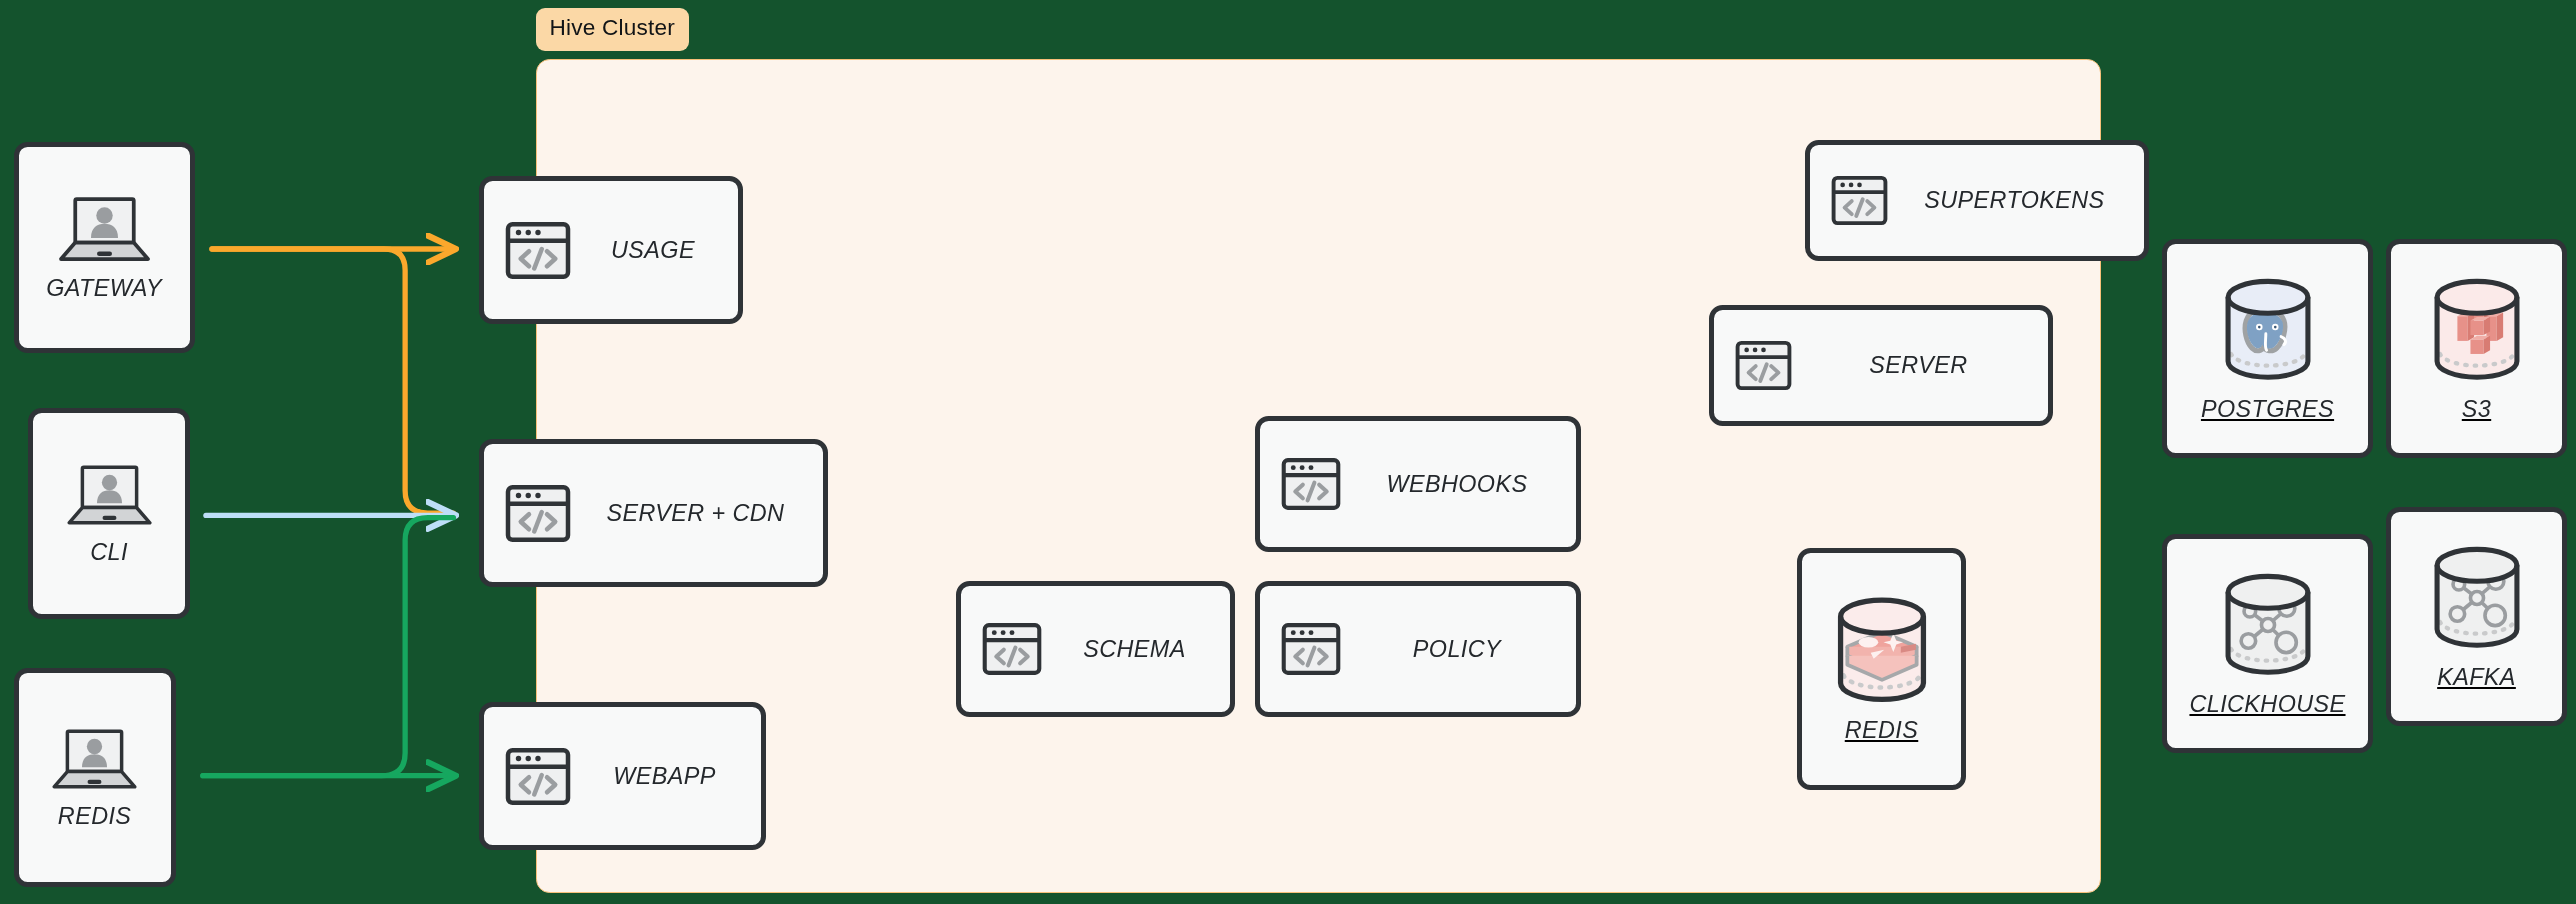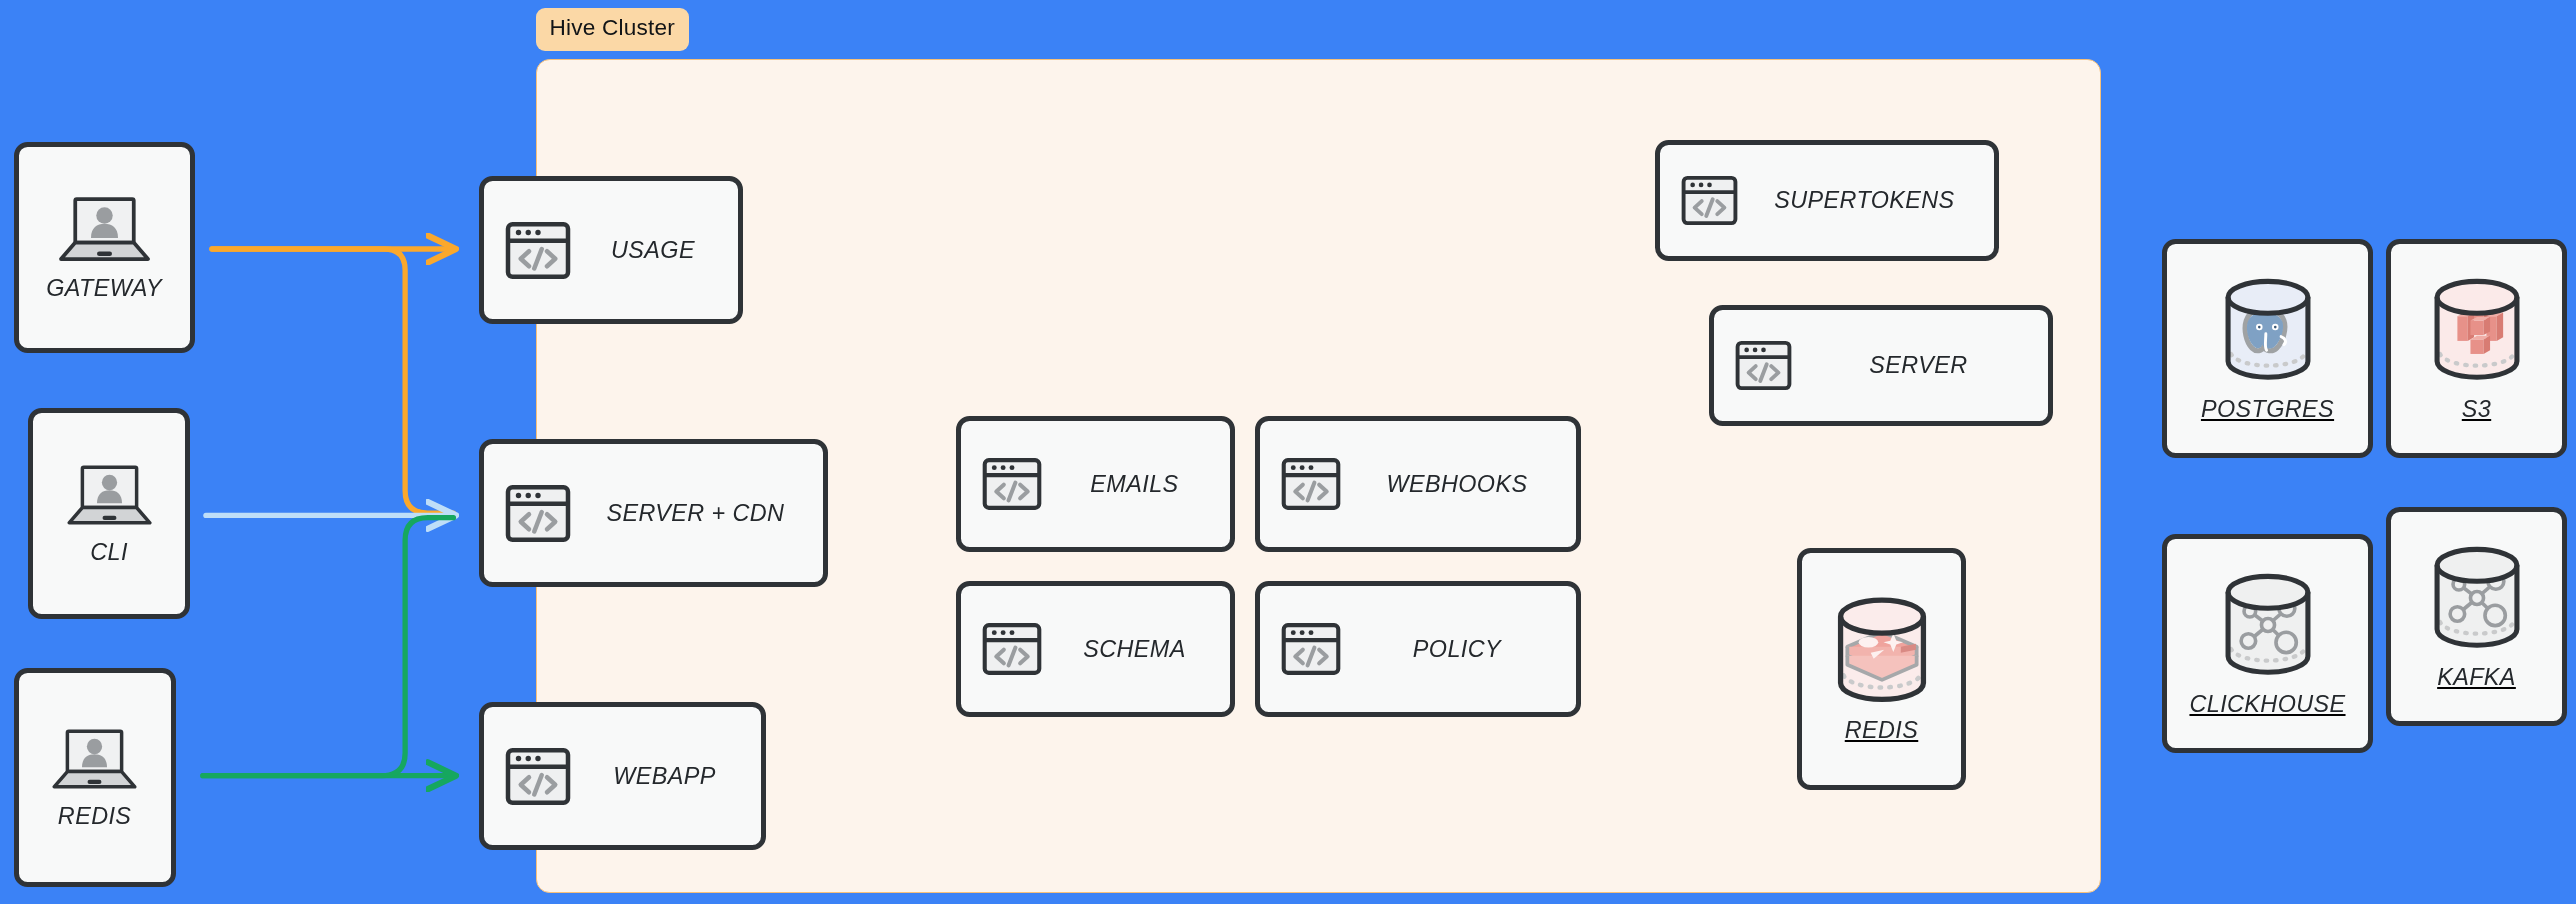--- a/index.html
+++ b/index.html
@@ -2,21 +2,21 @@
 <html style="font-size:12px"><head>
 <meta charset="utf-8">
 <style>
   * { box-sizing: border-box; margin: 0; padding: 0; }
   html, body {
     width: 2576px; height: 904px;
     background: #000000;
     font-family: "Liberation Sans", sans-serif;
     overflow: hidden;
   }
-  #stage { position: relative; width: 2576px; height: 904px; background: #3b82f6; }
+  #stage { position: relative; width: 2576px; height: 904px; background: #14532d; }
 
   
   .cluster-box {
     position: absolute;
     background: #FDF4EC;
     border: 1.5px solid #F7C07A;
     border-radius: 13.6px;
   }
   .cluster-badge {
     position: absolute;
@@ -187,85 +187,70 @@
         <circle cx="44" cy="15" r="3.6" fill="#2F3337"></circle>
         <path d="M32,40 L21,50 L32,60" fill="none" stroke="#9A9DA0" stroke-width="6" stroke-linecap="round" stroke-linejoin="round"></path>
         <path d="M56,40 L67,50 L56,60" fill="none" stroke="#9A9DA0" stroke-width="6" stroke-linecap="round" stroke-linejoin="round"></path>
         <line x1="49" y1="37" x2="39" y2="63" stroke="#9A9DA0" stroke-width="6" stroke-linecap="round"></line>
       </svg>
     </span>
     <span class="svc-label">WEBAPP</span>
   </div>
 
 
-  <div class="node svc" style="left:956px; top:416px; width:279px; height:136px;">
+
+  <div class="node svc" style="left:1255px; top:416px; width:326px; height:136px;">
     <span class="svc-icon">
       <svg width="60" height="54" viewBox="0 0 88 78">
         <rect x="4" y="4" width="80" height="70" rx="6" fill="#EFF0F1" stroke="#2F3337" stroke-width="6"></rect>
         <line x1="4" y1="26" x2="84" y2="26" stroke="#2F3337" stroke-width="6"></line>
         <circle cx="18" cy="15" r="3.6" fill="#2F3337"></circle>
         <circle cx="31" cy="15" r="3.6" fill="#2F3337"></circle>
         <circle cx="44" cy="15" r="3.6" fill="#2F3337"></circle>
         <path d="M32,40 L21,50 L32,60" fill="none" stroke="#9A9DA0" stroke-width="6" stroke-linecap="round" stroke-linejoin="round"></path>
         <path d="M56,40 L67,50 L56,60" fill="none" stroke="#9A9DA0" stroke-width="6" stroke-linecap="round" stroke-linejoin="round"></path>
         <line x1="49" y1="37" x2="39" y2="63" stroke="#9A9DA0" stroke-width="6" stroke-linecap="round"></line>
       </svg>
     </span>
-    <span class="svc-label">EMAILS</span>
-  </div>
-
-  <div class="node svc" style="left:1255px; top:416px; width:326px; height:136px;">
+    <span class="svc-label">WEBHOOKS</span>
+  </div>
+
+  <div class="node svc" style="left:956px; top:581px; width:279px; height:136px;">
     <span class="svc-icon">
       <svg width="60" height="54" viewBox="0 0 88 78">
         <rect x="4" y="4" width="80" height="70" rx="6" fill="#EFF0F1" stroke="#2F3337" stroke-width="6"></rect>
         <line x1="4" y1="26" x2="84" y2="26" stroke="#2F3337" stroke-width="6"></line>
         <circle cx="18" cy="15" r="3.6" fill="#2F3337"></circle>
         <circle cx="31" cy="15" r="3.6" fill="#2F3337"></circle>
         <circle cx="44" cy="15" r="3.6" fill="#2F3337"></circle>
         <path d="M32,40 L21,50 L32,60" fill="none" stroke="#9A9DA0" stroke-width="6" stroke-linecap="round" stroke-linejoin="round"></path>
         <path d="M56,40 L67,50 L56,60" fill="none" stroke="#9A9DA0" stroke-width="6" stroke-linecap="round" stroke-linejoin="round"></path>
         <line x1="49" y1="37" x2="39" y2="63" stroke="#9A9DA0" stroke-width="6" stroke-linecap="round"></line>
       </svg>
     </span>
-    <span class="svc-label">WEBHOOKS</span>
-  </div>
-
-  <div class="node svc" style="left:956px; top:581px; width:279px; height:136px;">
+    <span class="svc-label">SCHEMA</span>
+  </div>
+
+  <div class="node svc" style="left:1255px; top:581px; width:326px; height:136px;">
     <span class="svc-icon">
       <svg width="60" height="54" viewBox="0 0 88 78">
         <rect x="4" y="4" width="80" height="70" rx="6" fill="#EFF0F1" stroke="#2F3337" stroke-width="6"></rect>
         <line x1="4" y1="26" x2="84" y2="26" stroke="#2F3337" stroke-width="6"></line>
         <circle cx="18" cy="15" r="3.6" fill="#2F3337"></circle>
         <circle cx="31" cy="15" r="3.6" fill="#2F3337"></circle>
         <circle cx="44" cy="15" r="3.6" fill="#2F3337"></circle>
         <path d="M32,40 L21,50 L32,60" fill="none" stroke="#9A9DA0" stroke-width="6" stroke-linecap="round" stroke-linejoin="round"></path>
         <path d="M56,40 L67,50 L56,60" fill="none" stroke="#9A9DA0" stroke-width="6" stroke-linecap="round" stroke-linejoin="round"></path>
         <line x1="49" y1="37" x2="39" y2="63" stroke="#9A9DA0" stroke-width="6" stroke-linecap="round"></line>
       </svg>
     </span>
-    <span class="svc-label">SCHEMA</span>
-  </div>
-
-  <div class="node svc" style="left:1255px; top:581px; width:326px; height:136px;">
-    <span class="svc-icon">
-      <svg width="60" height="54" viewBox="0 0 88 78">
-        <rect x="4" y="4" width="80" height="70" rx="6" fill="#EFF0F1" stroke="#2F3337" stroke-width="6"></rect>
-        <line x1="4" y1="26" x2="84" y2="26" stroke="#2F3337" stroke-width="6"></line>
-        <circle cx="18" cy="15" r="3.6" fill="#2F3337"></circle>
-        <circle cx="31" cy="15" r="3.6" fill="#2F3337"></circle>
-        <circle cx="44" cy="15" r="3.6" fill="#2F3337"></circle>
-        <path d="M32,40 L21,50 L32,60" fill="none" stroke="#9A9DA0" stroke-width="6" stroke-linecap="round" stroke-linejoin="round"></path>
-        <path d="M56,40 L67,50 L56,60" fill="none" stroke="#9A9DA0" stroke-width="6" stroke-linecap="round" stroke-linejoin="round"></path>
-        <line x1="49" y1="37" x2="39" y2="63" stroke="#9A9DA0" stroke-width="6" stroke-linecap="round"></line>
-      </svg>
-    </span>
     <span class="svc-label">POLICY</span>
   </div>
 
-  <div class="node svc" style="left:1655px; top:140px; width:344px; height:121px;justify-content:center;">
+  <div class="node svc" style="left:1805px; top:140px; width:344px; height:121px;justify-content:center;">
     <span class="svc-icon">
       <svg width="57" height="51" viewBox="0 0 88 78">
         <rect x="4" y="4" width="80" height="70" rx="6" fill="#EFF0F1" stroke="#2F3337" stroke-width="6"></rect>
         <line x1="4" y1="26" x2="84" y2="26" stroke="#2F3337" stroke-width="6"></line>
         <circle cx="18" cy="15" r="3.6" fill="#2F3337"></circle>
         <circle cx="31" cy="15" r="3.6" fill="#2F3337"></circle>
         <circle cx="44" cy="15" r="3.6" fill="#2F3337"></circle>
         <path d="M32,40 L21,50 L32,60" fill="none" stroke="#9A9DA0" stroke-width="6" stroke-linecap="round" stroke-linejoin="round"></path>
         <path d="M56,40 L67,50 L56,60" fill="none" stroke="#9A9DA0" stroke-width="6" stroke-linecap="round" stroke-linejoin="round"></path>
         <line x1="49" y1="37" x2="39" y2="63" stroke="#9A9DA0" stroke-width="6" stroke-linecap="round"></line>

